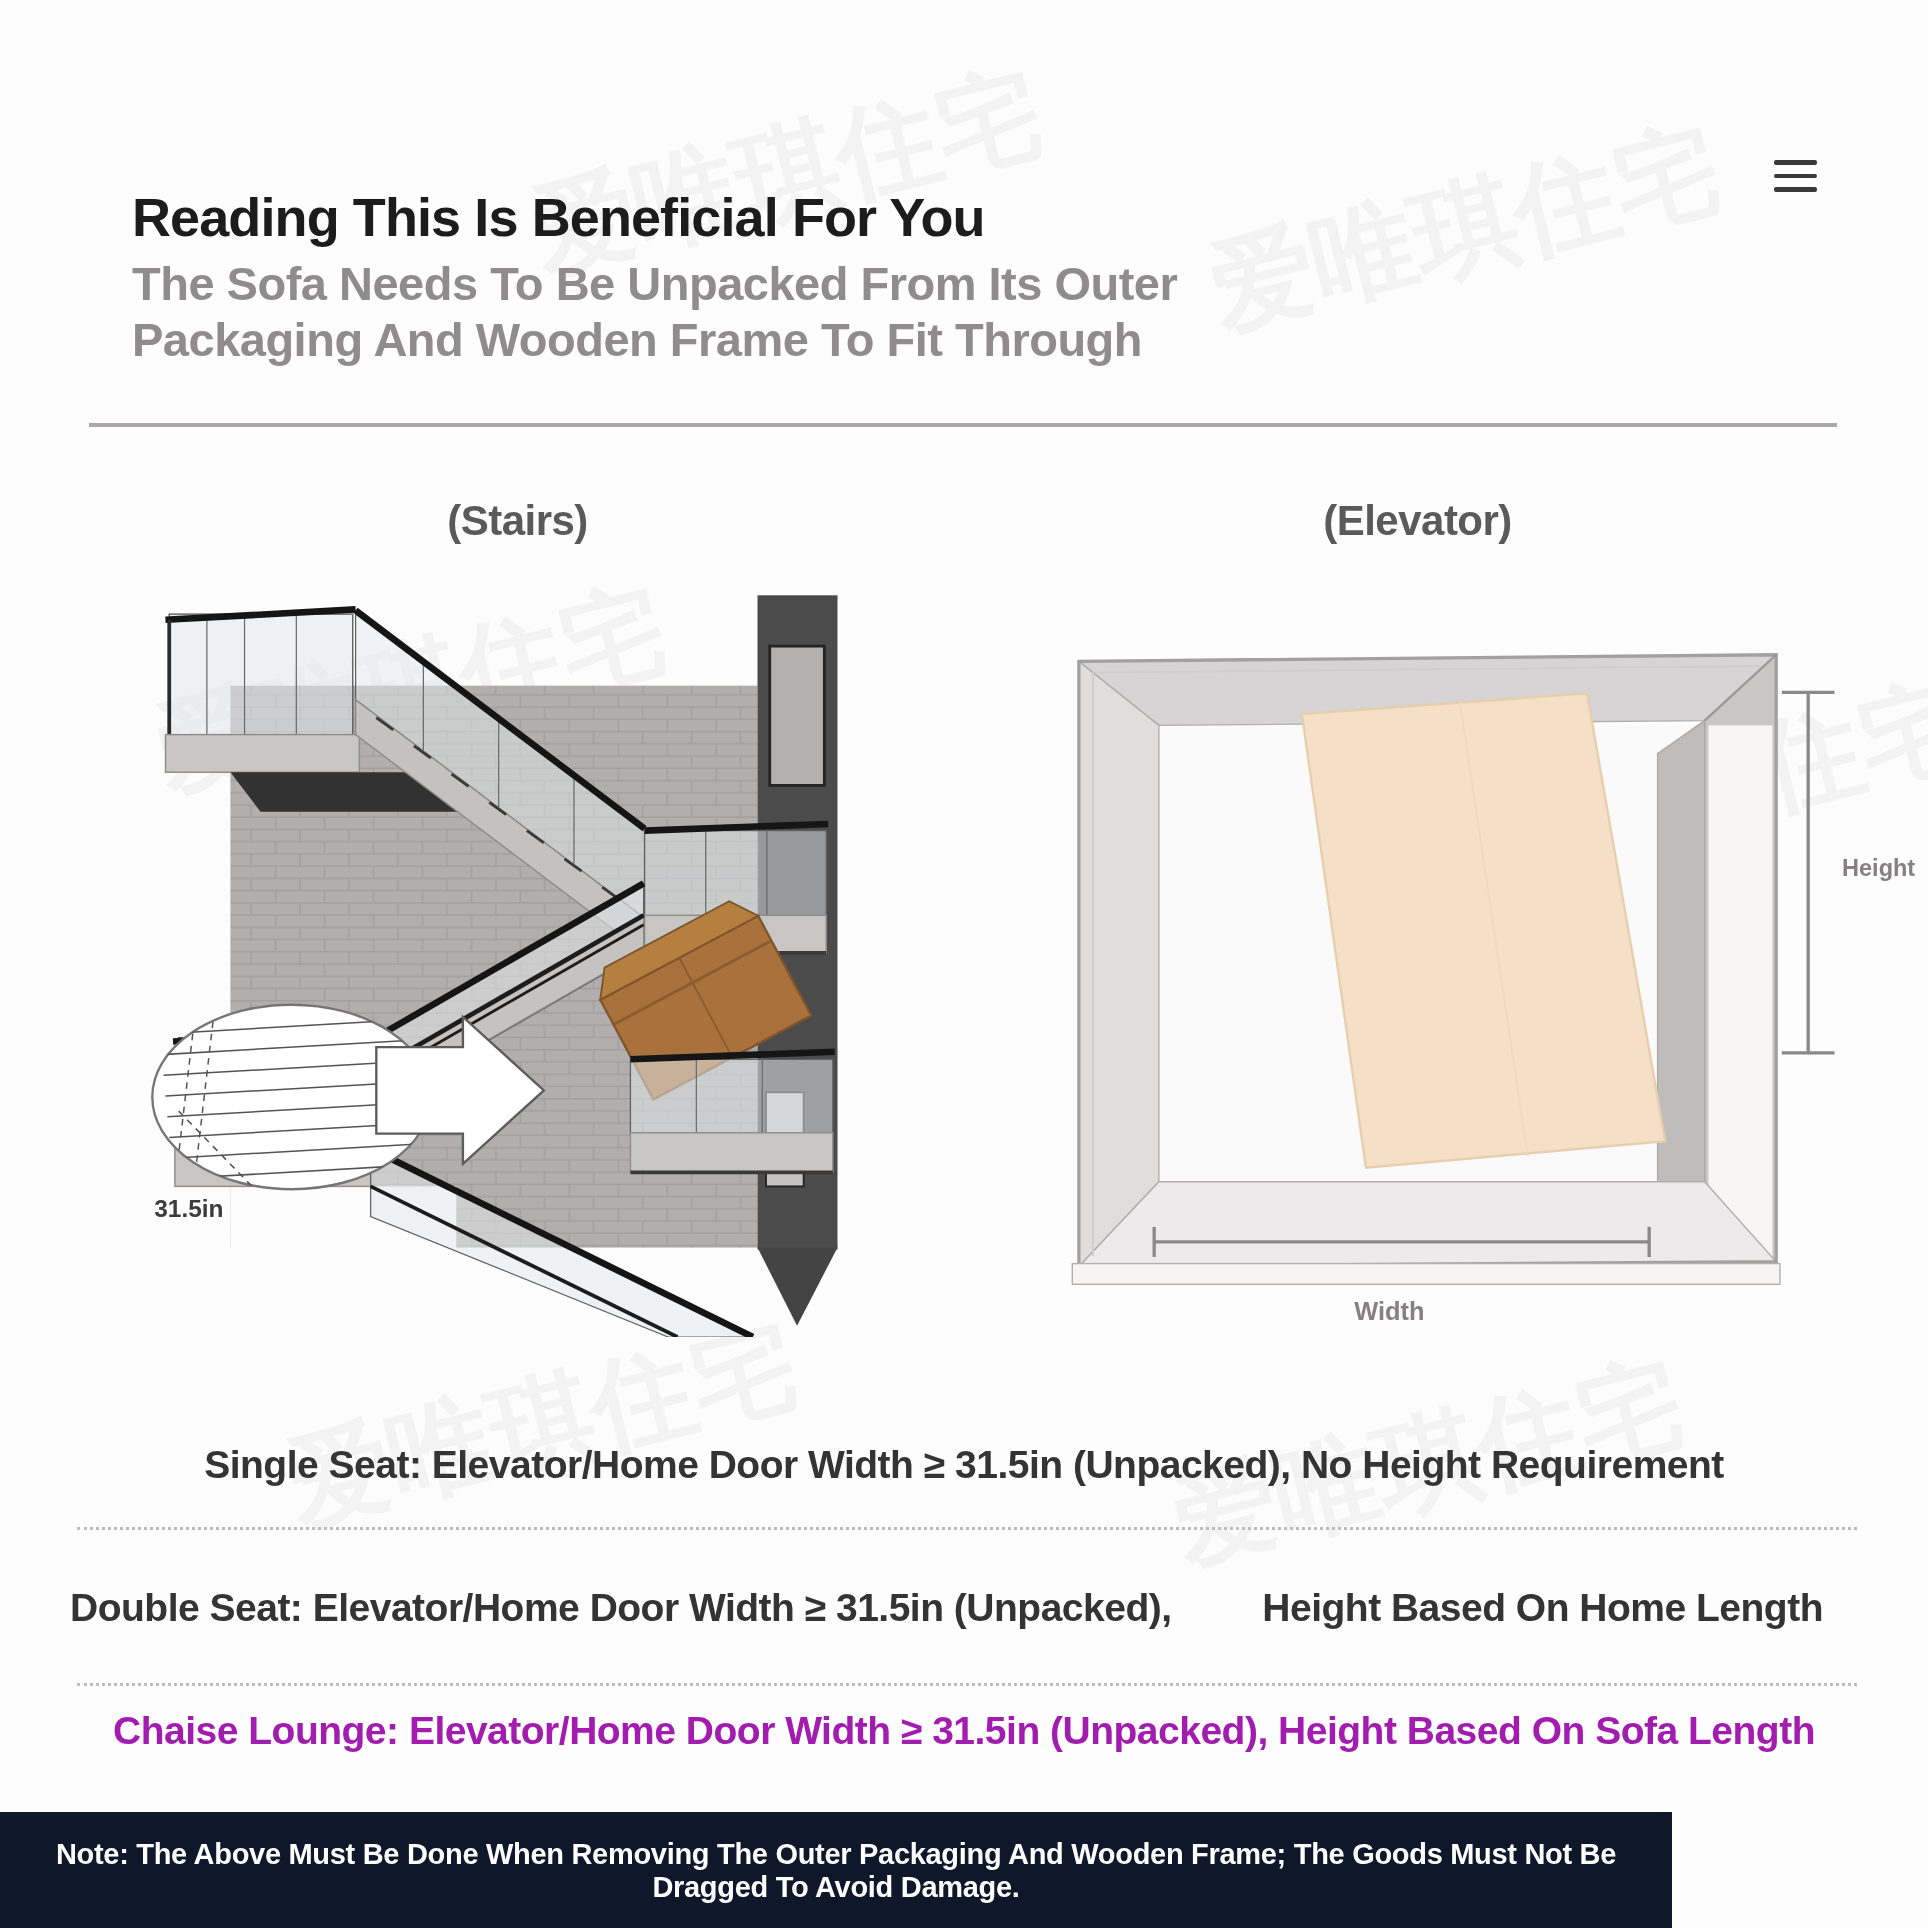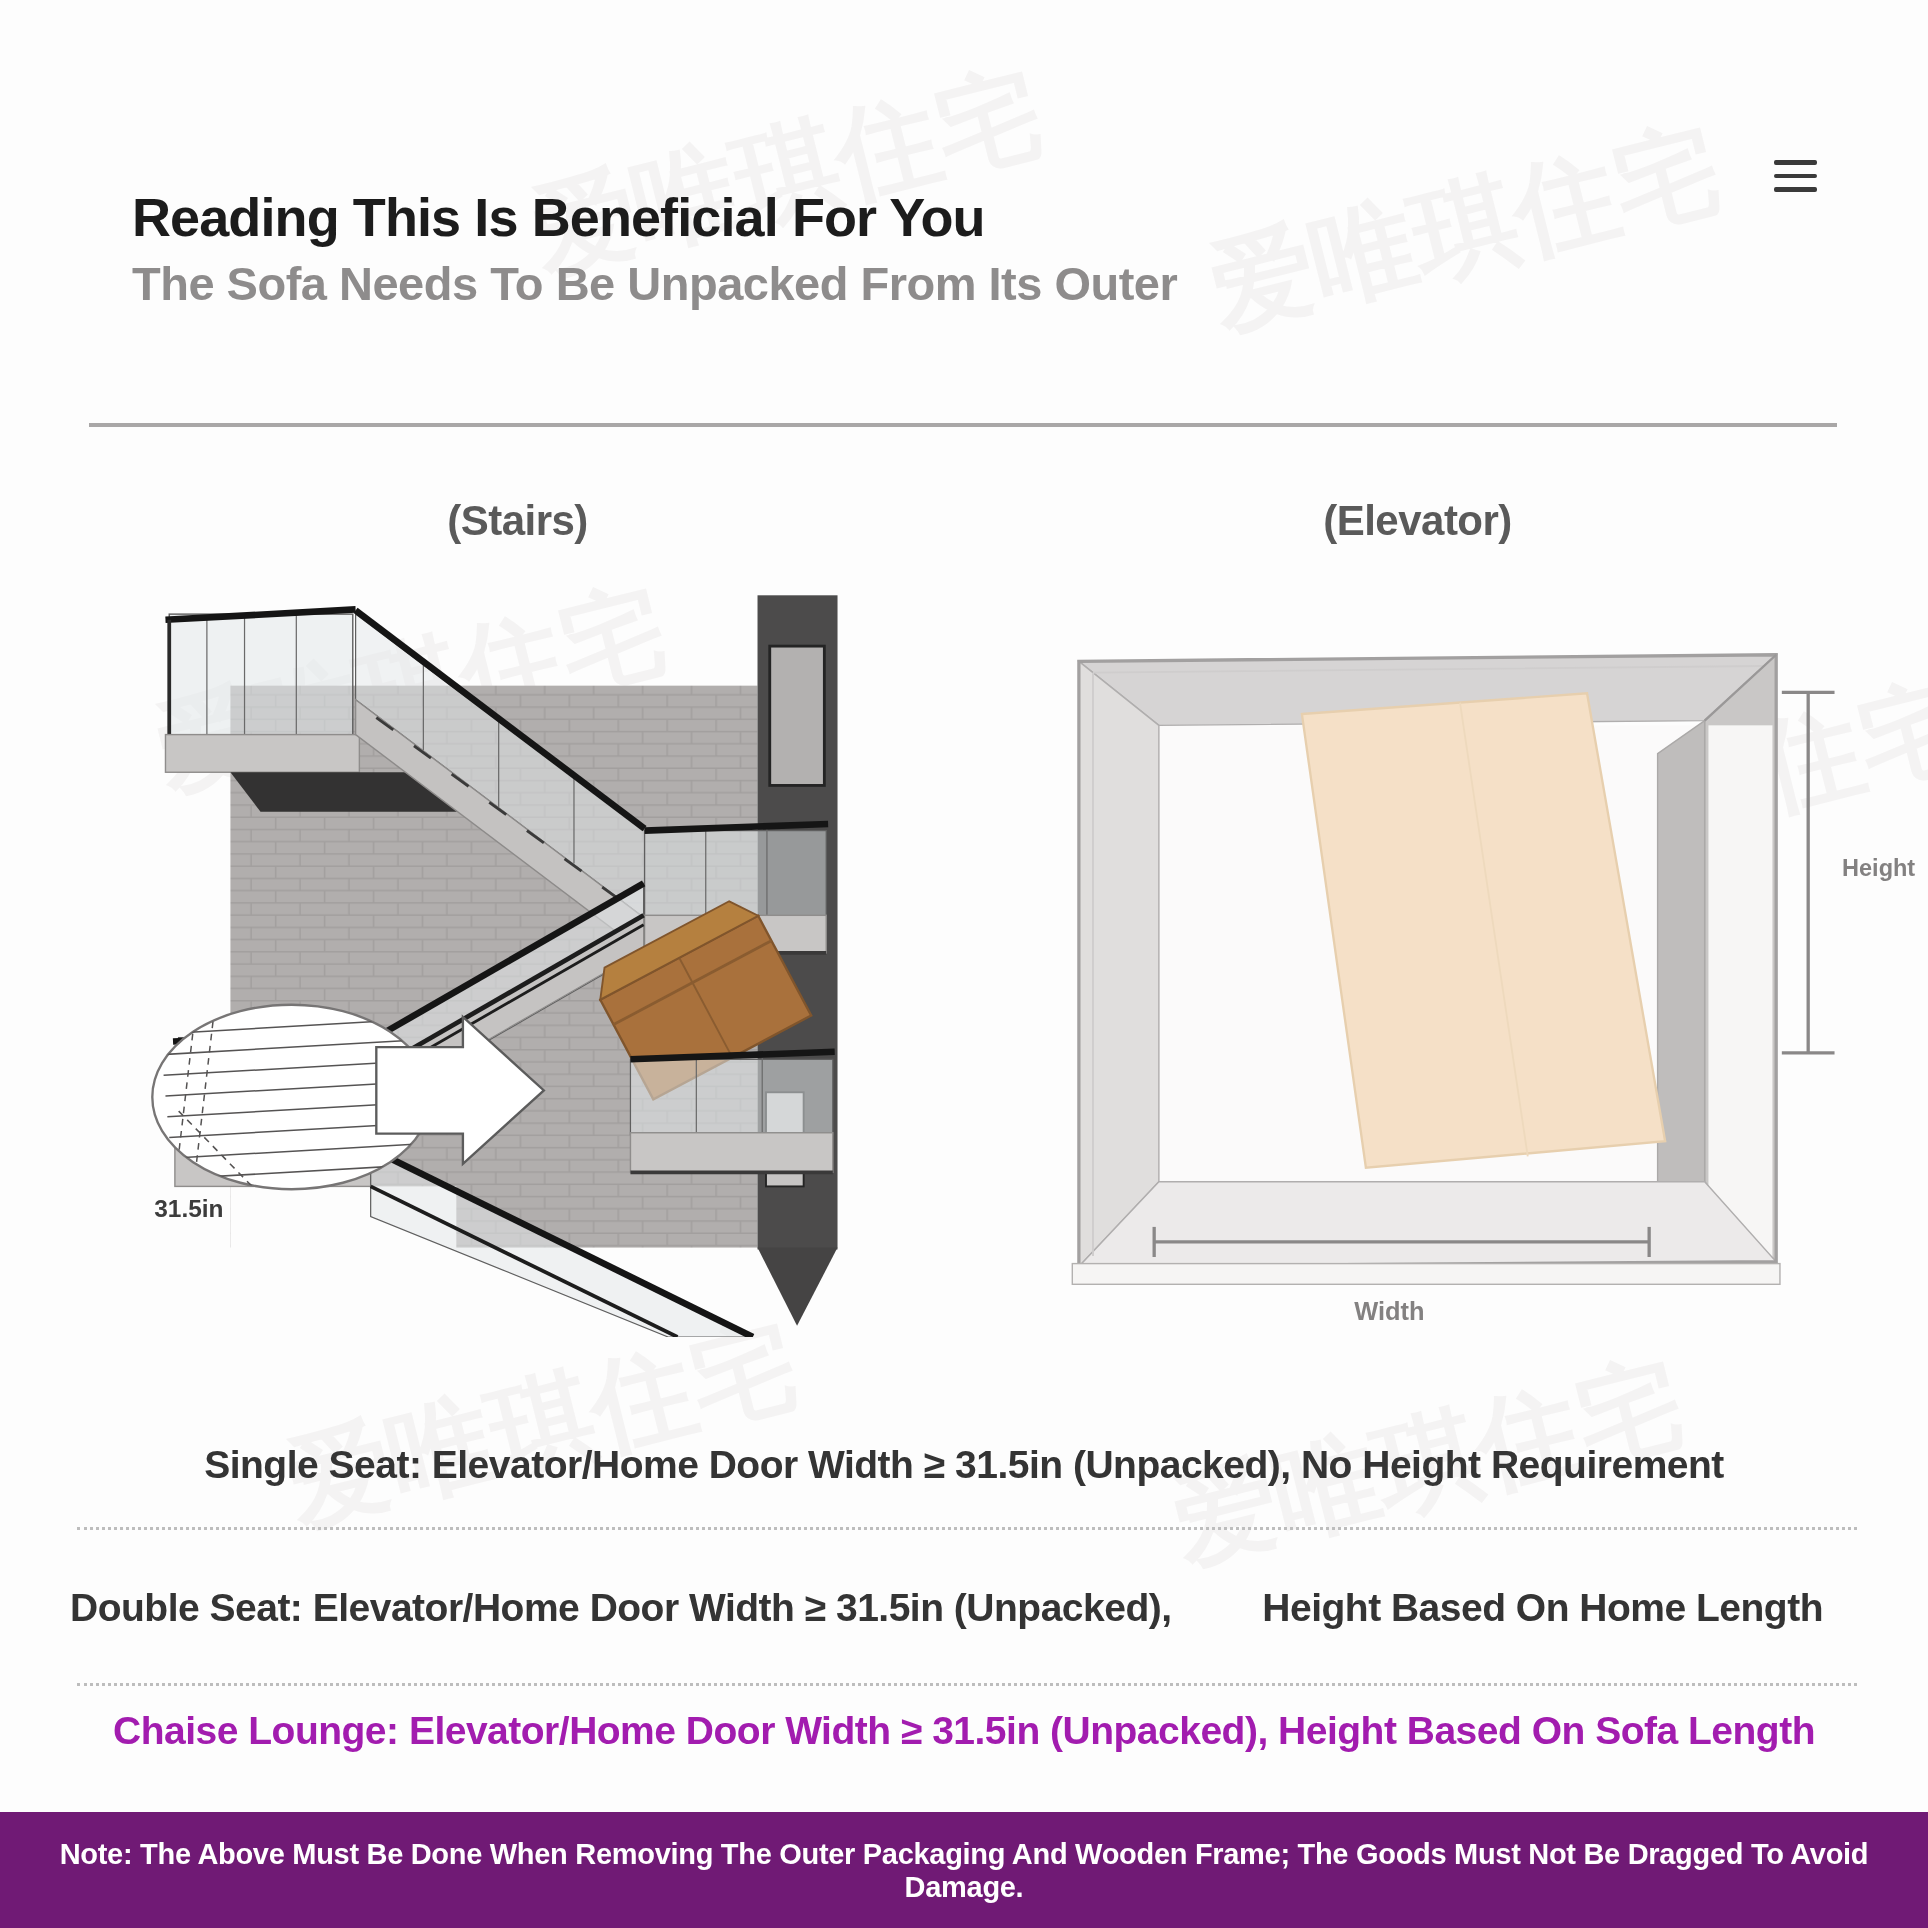--- a/index.html
+++ b/index.html
@@ -23,41 +23,42 @@
   .elevator-svg{position:absolute;left:1055px;top:603px;}
   .req-line{position:absolute;left:0;width:1928px;text-align:center;font-size:39px;
         color:#343434;letter-spacing:-0.5px;}
   .req-single{top:1443px;font-weight:bold;}
   .req-double{top:1586px;font-weight:bold;display:flex;justify-content:space-between;
         box-sizing:border-box;padding:0 105px 0 70px;text-align:left;}
   .req-chaise{top:1709px;font-weight:bold;color:#a21caf;}
   .dotted{position:absolute;left:77px;width:1780px;border-top:3.8px dotted #bdbdbd;}
   .dotted-1{top:1527px;}
   .dotted-2{top:1683px;}
-  .note-bar{position:absolute;left:0;top:1812px;width:1928px;height:117px;background:#701a75;
+  .note-bar{position:absolute;left:0;top:1812px;width:1672px;height:117px;background:#0f172a;
         display:flex;align-items:center;justify-content:center;}
   .note-text{color:#ffffff;font-size:29px;font-weight:bold;letter-spacing:-0.3px;
         text-align:center;width:1883px;}
   svg text{font-family:"Liberation Sans",sans-serif;}
 </style>
 </head>
 <body>
 
 <div class="page">
 
   <div class="watermark" style="left:527px;top:104px;">爱唯琪住宅</div>
   <div class="watermark" style="left:1205px;top:160px;">爱唯琪住宅</div>
   <div class="watermark" style="left:151px;top:621px;">爱唯琪住宅</div>
   <div class="watermark" style="left:1450px;top:716px;">爱唯琪住宅</div>
   <div class="watermark" style="left:282px;top:1356px;">爱唯琪住宅</div>
   <div class="watermark" style="left:1168px;top:1394px;">爱唯琪住宅</div>
 
   <div class="page-title">Reading This Is Beneficial For You</div>
   <div class="page-subtitle">
     <span>The Sofa Needs To Be Unpacked From Its Outer</span><br>
+    <span>Packaging And Wooden Frame To Fit Through</span>
   </div>
   <div class="menu-btn">
     <span></span>
       <span></span>
       <span></span>
   </div>
   <div class="divider"></div>
 
   <div class="diagram-label label-elevator">(Elevator)</div>
   <div class="diagram-label label-stairs">(Stairs)</div>

